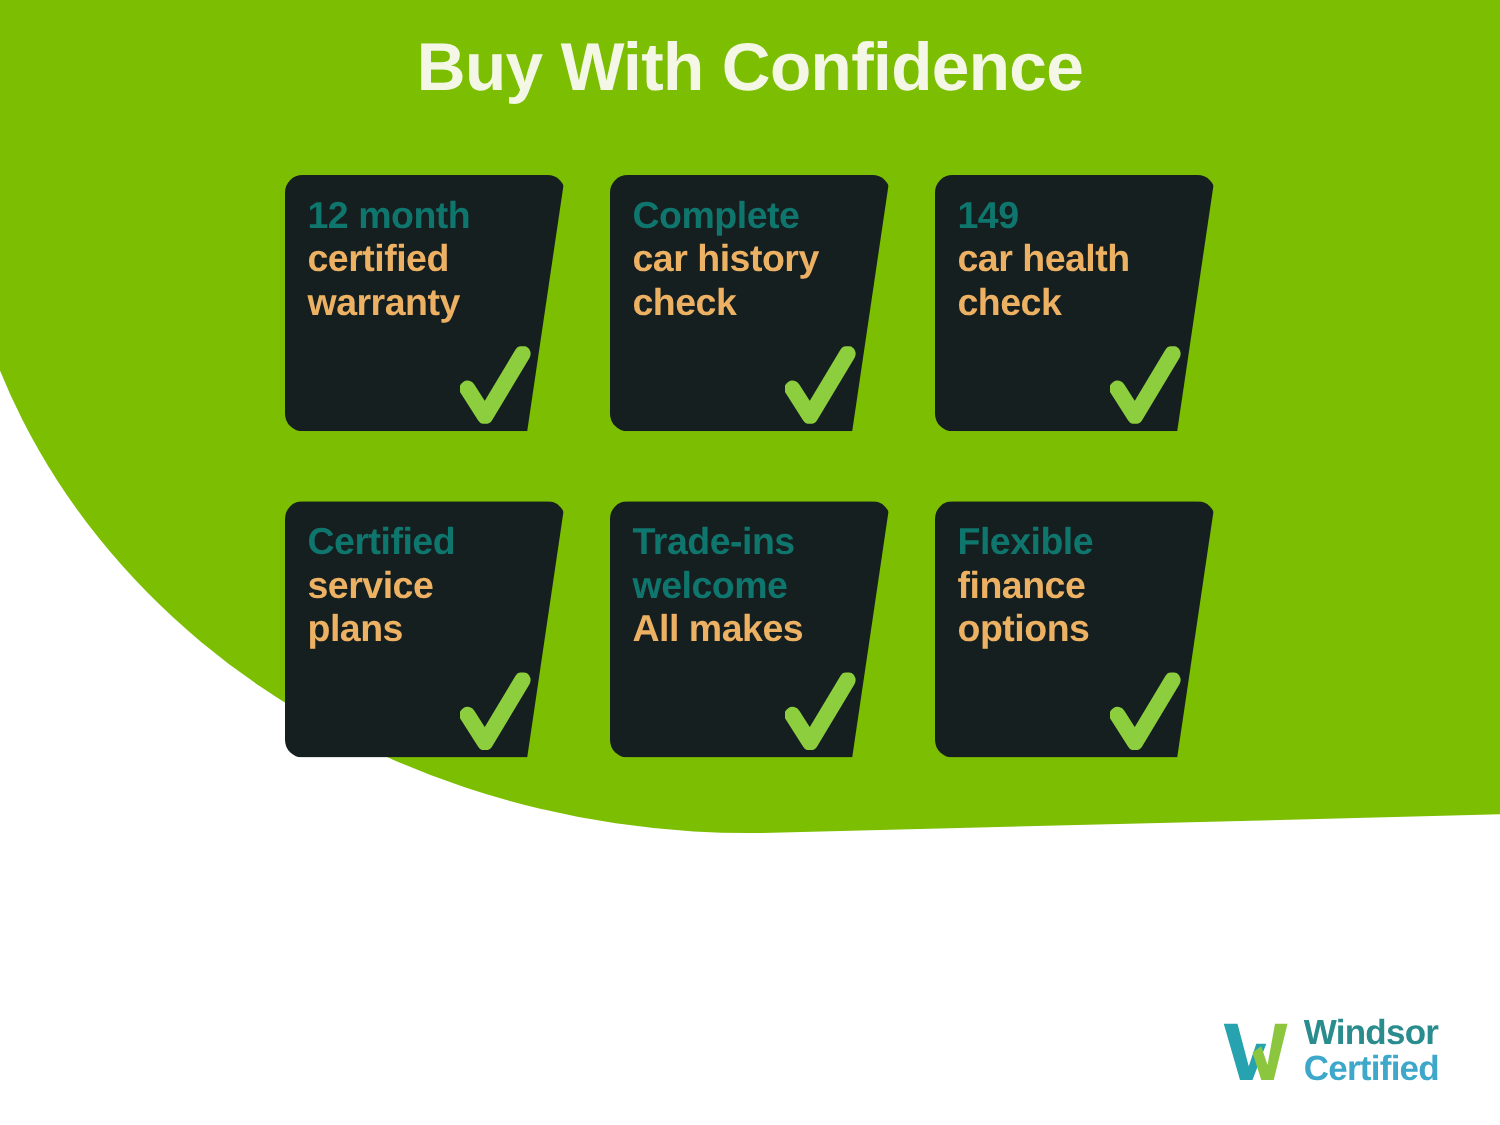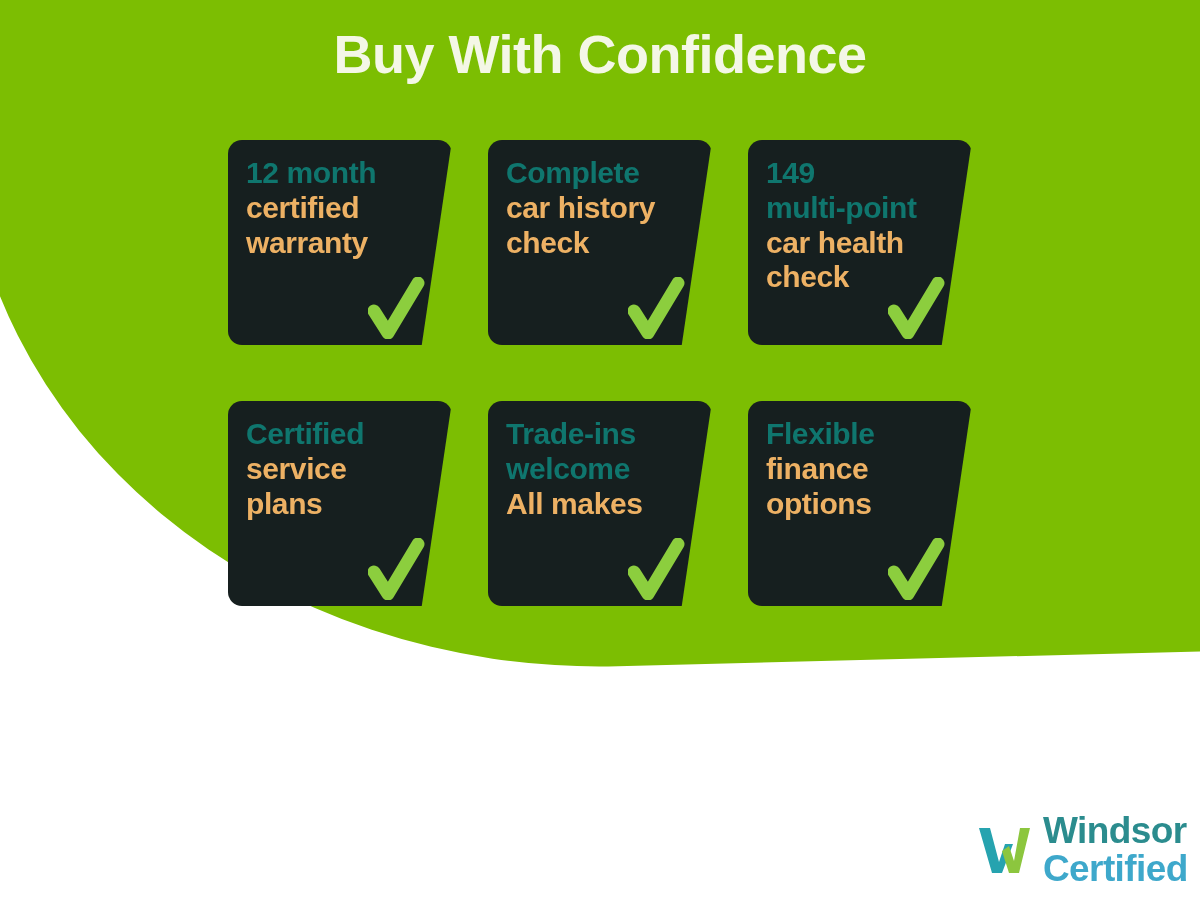--- a/index.html
+++ b/index.html
@@ -116,21 +116,21 @@
     left: 975px;
     top: 812px;
     display: flex;
     align-items: center;
     gap: 10px;
   }
   .logo-mark { width: 58px; height: 52px; flex: 0 0 58px; }
   .logo-mark svg { display: block; width: 100%; height: 100%; }
   .logo-words {
     line-height: 1.02;
-    font-size: 37px;
+    font-size: 28px;
     font-weight: bold;
     letter-spacing: -0.6px;
   }
   .logo-word-1 { color: #2B8C8E; display: block; }
   .logo-word-2 { color: #3EA8CB; display: block; }
 </style>
 </head>
 <body>
 
 <div id="stage">
@@ -165,21 +165,20 @@
           <span class="check">
             <svg viewBox="0 0 58 62" xmlns="http://www.w3.org/2000/svg">
               <path d="M6 34 L20 56 L50 6" fill="none" stroke="#8CCE3E" stroke-width="13" stroke-linecap="round" stroke-linejoin="round"></path>
             </svg>
           </span>
         </div>
         <div class="card">
           <div class="card-body"></div>
           <div class="card-text">
             <span class="line-white">149</span>
-            <span class="line-white">multi-point</span>
             <span class="line-accent">car health</span>
             <span class="line-accent">check</span>
           </div>
           <span class="check">
             <svg viewBox="0 0 58 62" xmlns="http://www.w3.org/2000/svg">
               <path d="M6 34 L20 56 L50 6" fill="none" stroke="#8CCE3E" stroke-width="13" stroke-linecap="round" stroke-linejoin="round"></path>
             </svg>
           </span>
         </div>
       </div>

